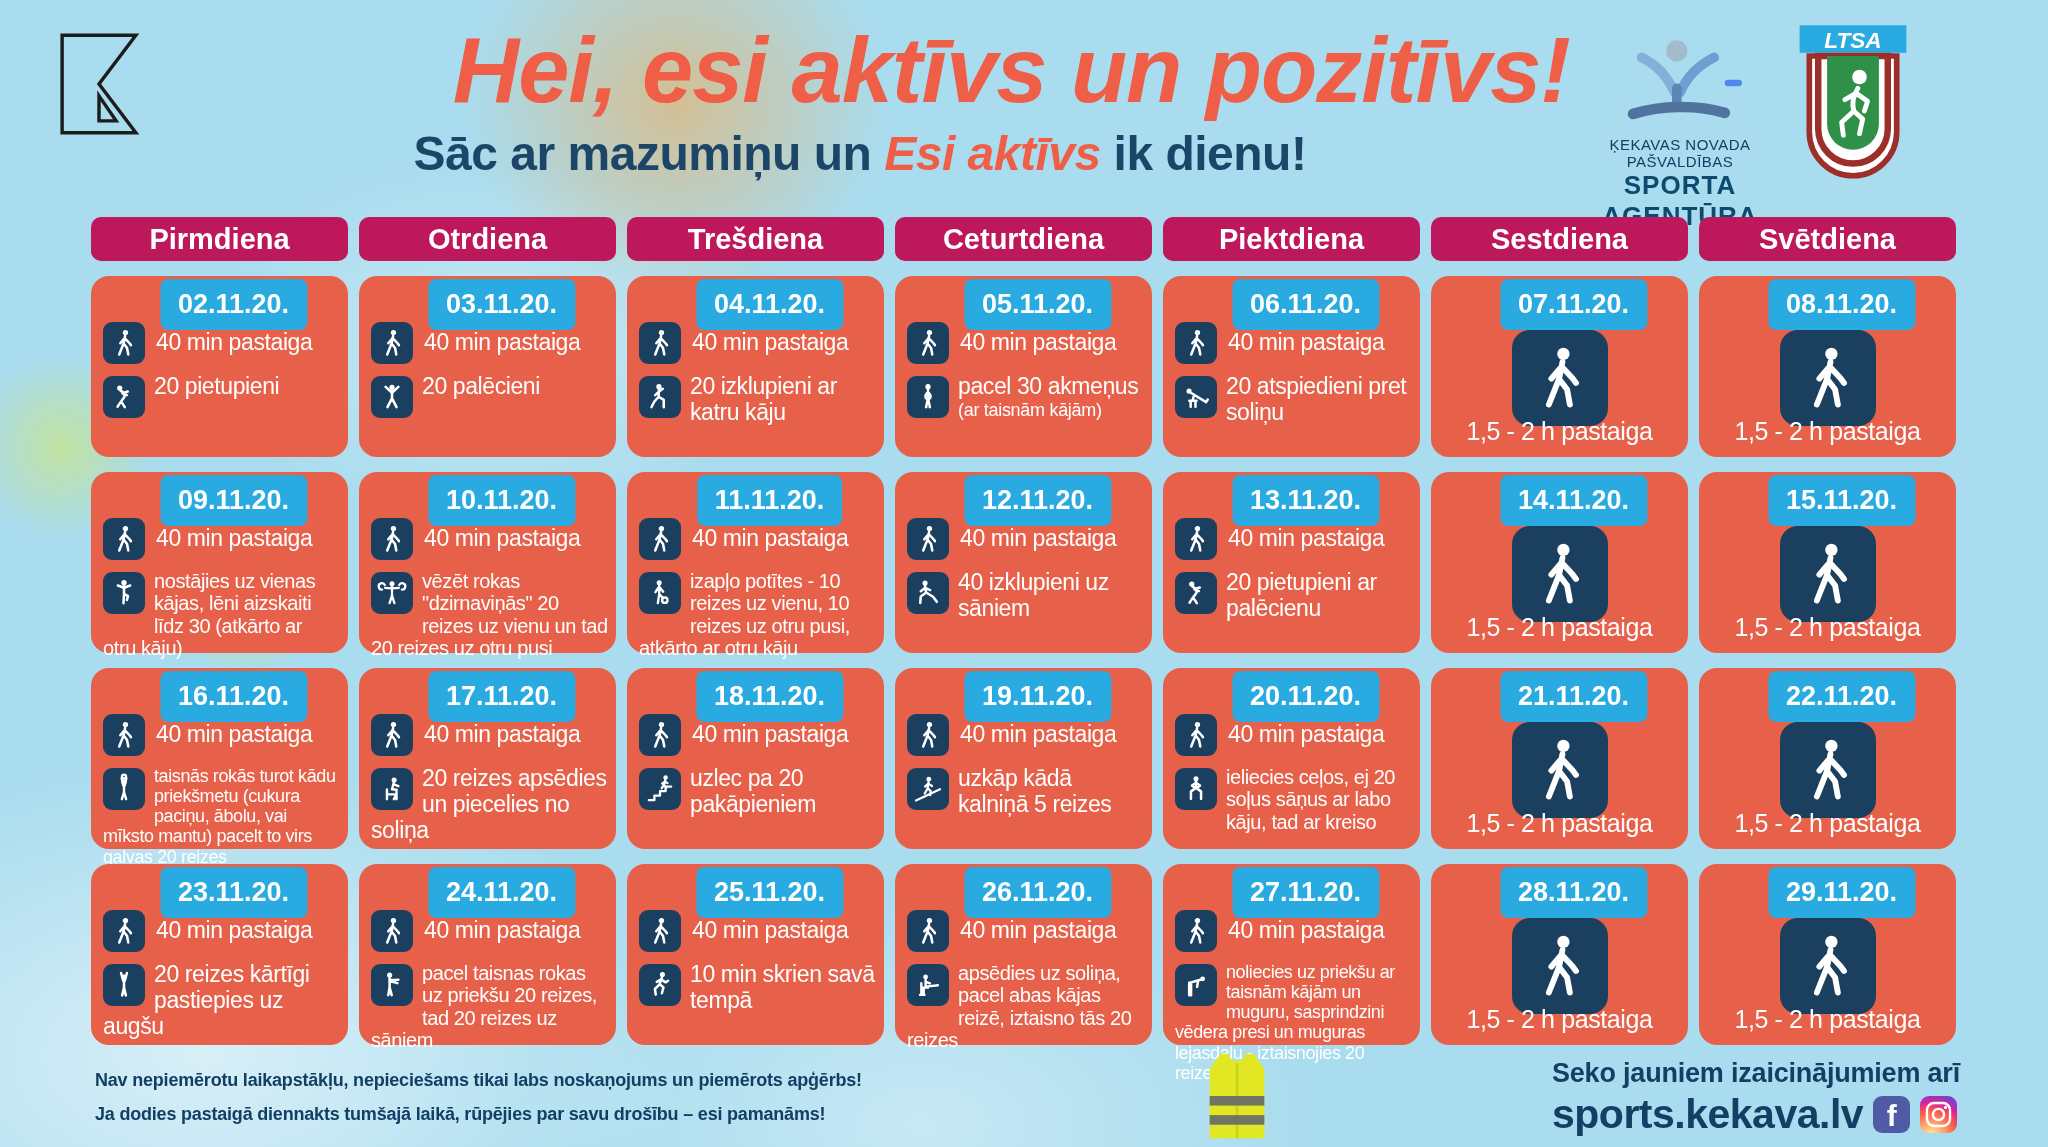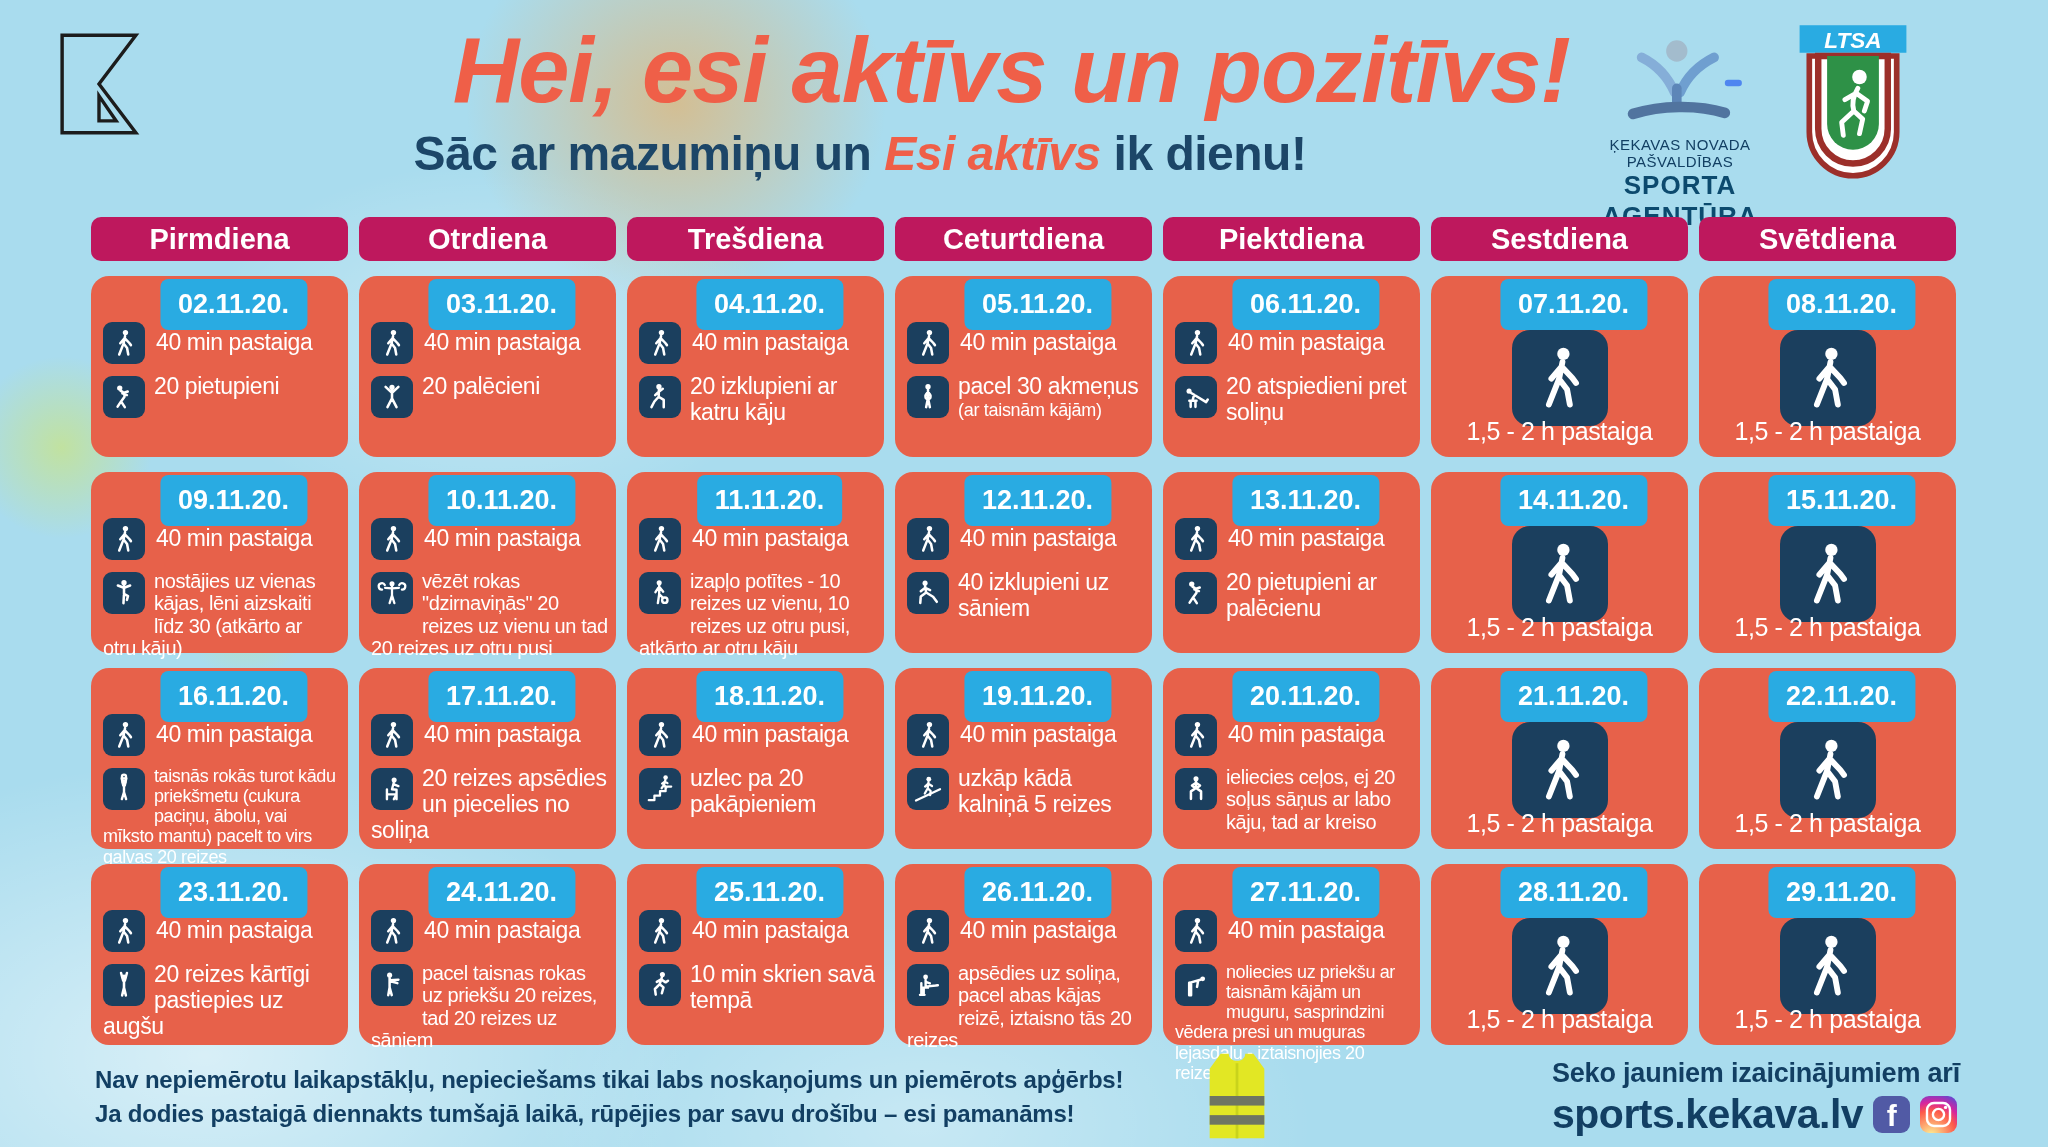--- a/index.html
+++ b/index.html
@@ -58,21 +58,21 @@
   .act-note{display:block;font-size:18px;letter-spacing:-0.3px;}
   .icon-box{
     width:42px;height:42px;min-width:42px;background:#1b3f5e;border-radius:9px;
     display:flex;align-items:center;justify-content:center;
   }
   .icon-box svg{width:32px;height:32px;}
   .cell.weekend{text-align:center;}
   .icon-box.big{width:96px;height:96px;min-width:96px;border-radius:18px;margin:14px auto 0 auto;}
   .icon-box.big svg{width:74px;height:74px;}
   .wk-label{position:absolute;bottom:11px;left:0;right:0;font-size:25px;letter-spacing:-0.4px;}
-  .foot-left{position:absolute;left:95px;top:1063px;font-size:24px;font-weight:bold;color:#123f63;line-height:34px;letter-spacing:-0.2px;}
+  .foot-left{position:absolute;left:95px;top:1063px;font-size:18px;font-weight:bold;color:#123f63;line-height:34px;letter-spacing:-0.2px;}
   .vest{position:absolute;left:1196px;top:1046px;}
   .foot-right{position:absolute;left:1552px;top:1058px;width:420px;color:#123f63;}
   .foot-right-l1{font-size:27px;font-weight:bold;letter-spacing:-0.2px;}
   .foot-right-l2{font-size:41px;font-weight:bold;display:flex;align-items:center;gap:10px;margin-top:2px;letter-spacing:-0.5px;text-align:center;}
   .fb-badge{
     width:37px;height:37px;background:#515aa5;border-radius:9px;color:#fff;
     display:flex;align-items:flex-end;justify-content:center;font-size:30px;font-weight:bold;
     line-height:34px;overflow:hidden;
   }
   .ig-badge{width:37px;height:37px;display:block;}

